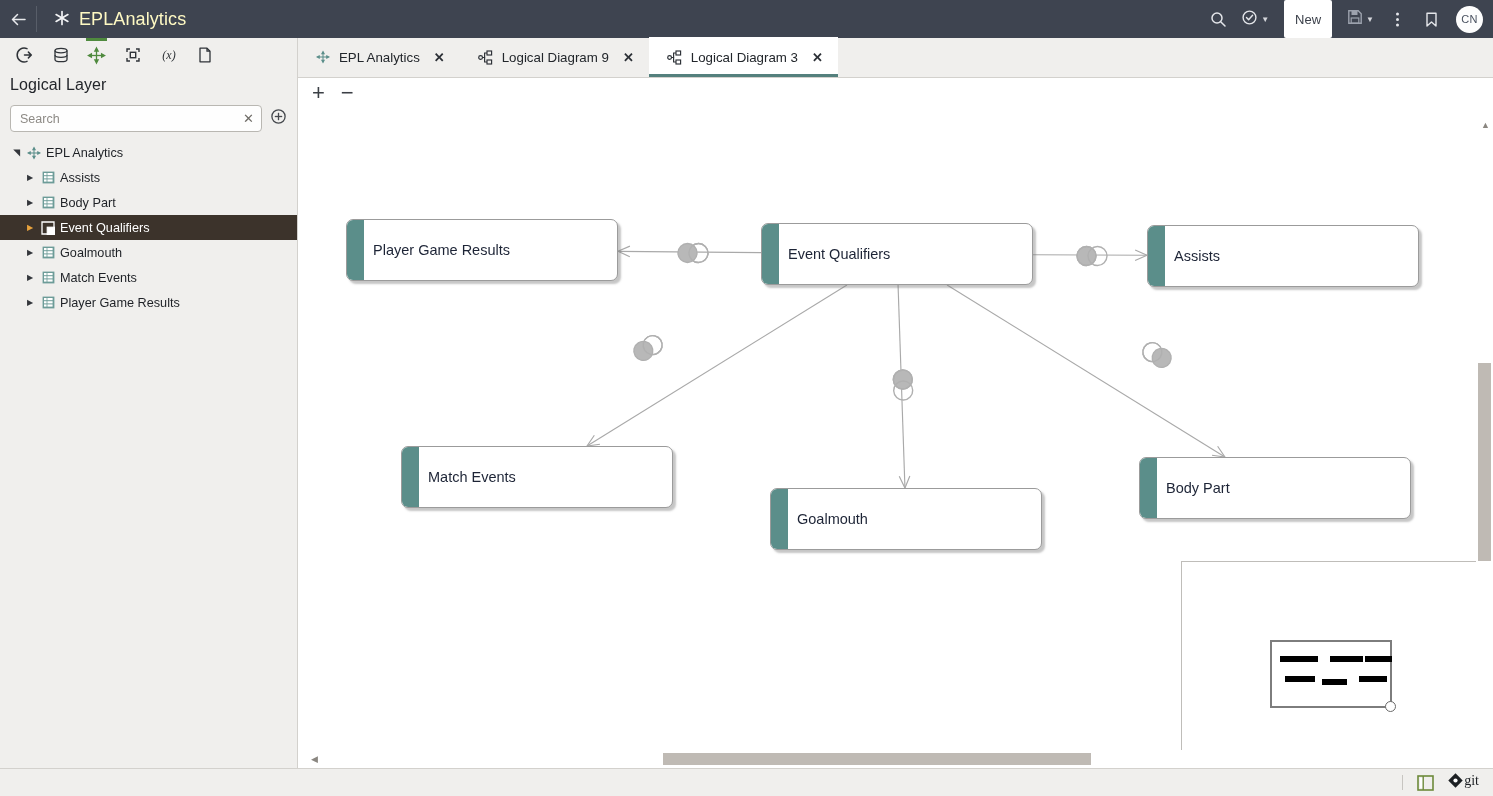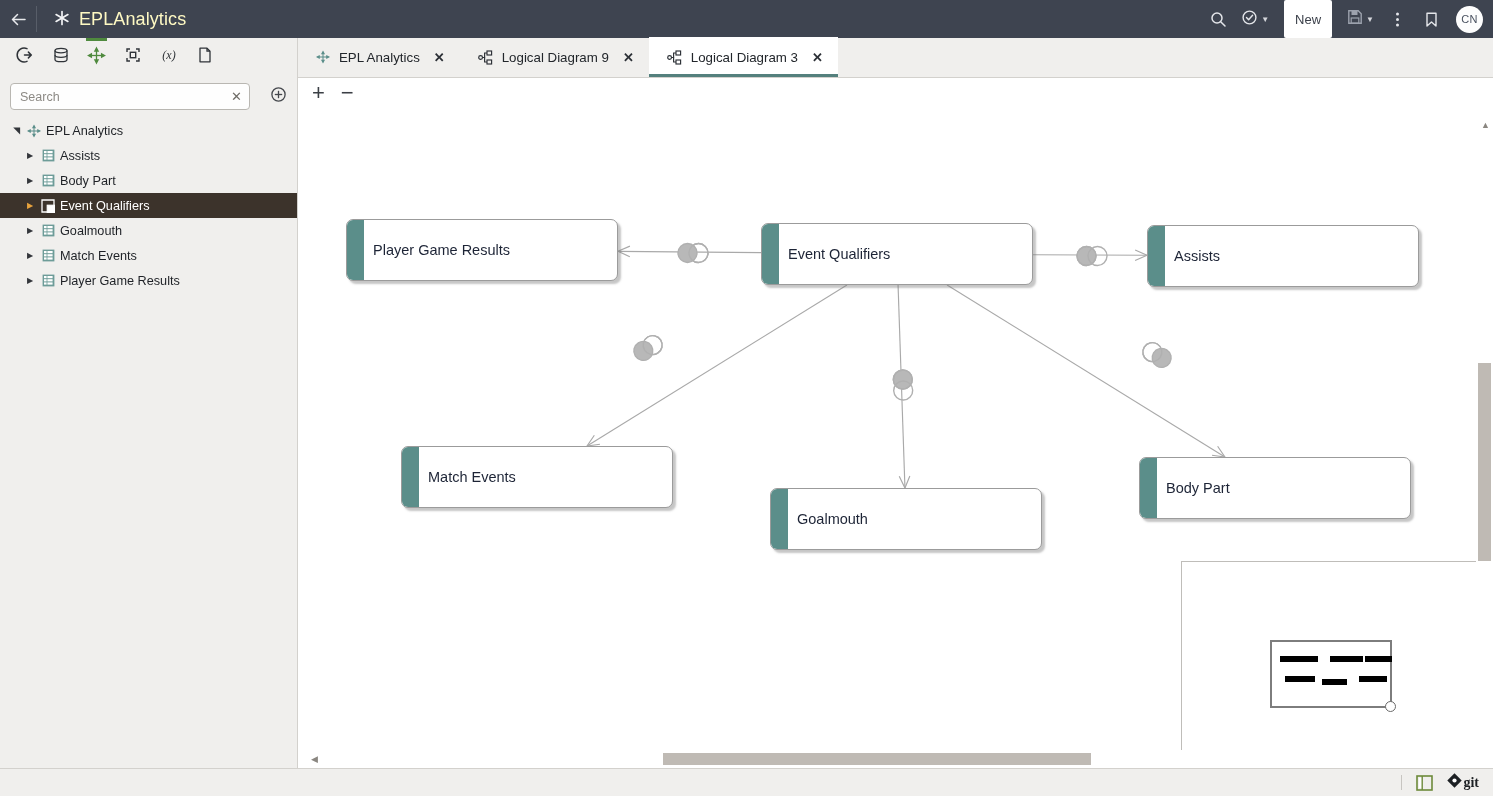--- a/index.html
+++ b/index.html
@@ -72,21 +72,21 @@
   }
   .stool.active::before {
     content: ""; position: absolute; top: -2px; left: 6px; right: 6px;
     height: 3px; background: #4f8a3e;
   }
   #side-title {
     font-size: 16px; color: #23262b;
     padding: 4px 0 0 10px; letter-spacing: .1px;
   }
   #side-search-row {
-    display: flex; align-items: center; gap: 20px;
+    display: flex; align-items: center; gap: 8px;
     padding: 11px 10px 0 10px;
   }
   #search-box {
     flex: 1; height: 27px; background: #fefefe;
     border: 1px solid #b9b7b2; border-radius: 4px;
     display: flex; align-items: center; padding: 0 7px;
   }
   #search-box input {
     flex: 1; border: 0; outline: 0; background: transparent;
     font-size: 12.5px; color: #2b2e33;
@@ -216,23 +216,23 @@
   #statusbar {
     position: absolute; left: 298px; top: 768px;
     width: 1195px; height: 28px;
     background: #f0efed; border-top: 1px solid #d3d1cd;
     display: flex; align-items: center; justify-content: flex-end;
     padding-right: 14px; gap: 14px;
   }
   #statusbar .sdiv { width: 1px; height: 15px; background: #c7c5c1; }
   .panel-ico { cursor: pointer; display: flex; align-items: center; }
   .git-badge {
-    display: flex; align-items: center; gap: 1px;
+    display: flex; gap: 1px;
     font-size: 14px; color: #1d2024; cursor: pointer;
-    font-family: "Liberation Serif", serif; font-weight: bold;
+    font-family: "Liberation Serif", serif; font-weight: normal;
   }
   #sb-left-fill {
     position: absolute; left: 0; top: 768px;
     width: 298px; height: 28px; background: #f0efed;
     border-top: 1px solid #d3d1cd;
   }
 </style>
 </head>
 <body>
 
@@ -343,20 +343,21 @@
         </svg>
     </div>
     <div class="stool">
       <svg width="18" height="18" viewBox="0 0 18 18">
           <path d="M4 2.2 H11 L14 5.2 V15.8 H4 Z" stroke="#2f3338" stroke-width="1.3" fill="none" stroke-linejoin="round"></path>
           <path d="M11 2.2 V5.2 H14" stroke="#2f3338" stroke-width="1.3" fill="none"></path>
         </svg>
     </div>
   </div>
 
+  <div id="side-title">Logical Layer</div>
 
   <div id="side-search-row">
     <div id="search-box">
       <input placeholder="Search" style="">
       <span class="clear-x">✕</span>
     </div>
     <span class="add-circle">
       <svg width="17" height="17" viewBox="0 0 17 17">
           <circle cx="8.5" cy="8.5" r="6.6" stroke="#45484d" stroke-width="1.3" fill="none"></circle>
           <line x1="8.5" y1="4.8" x2="8.5" y2="12.2" stroke="#45484d" stroke-width="1.3"></line>

